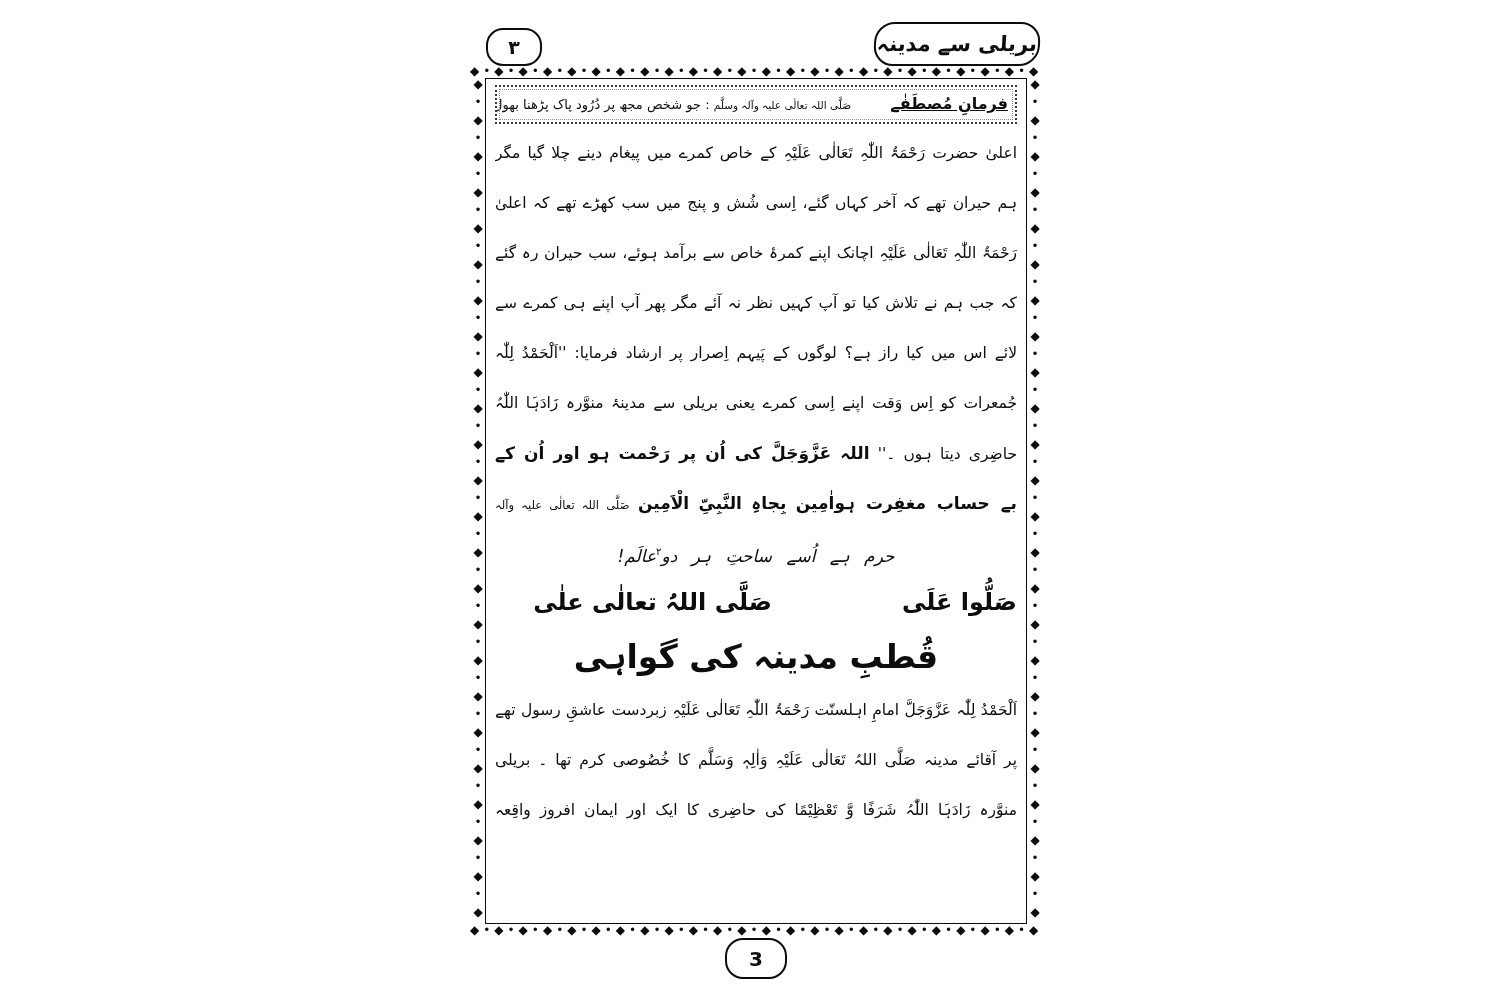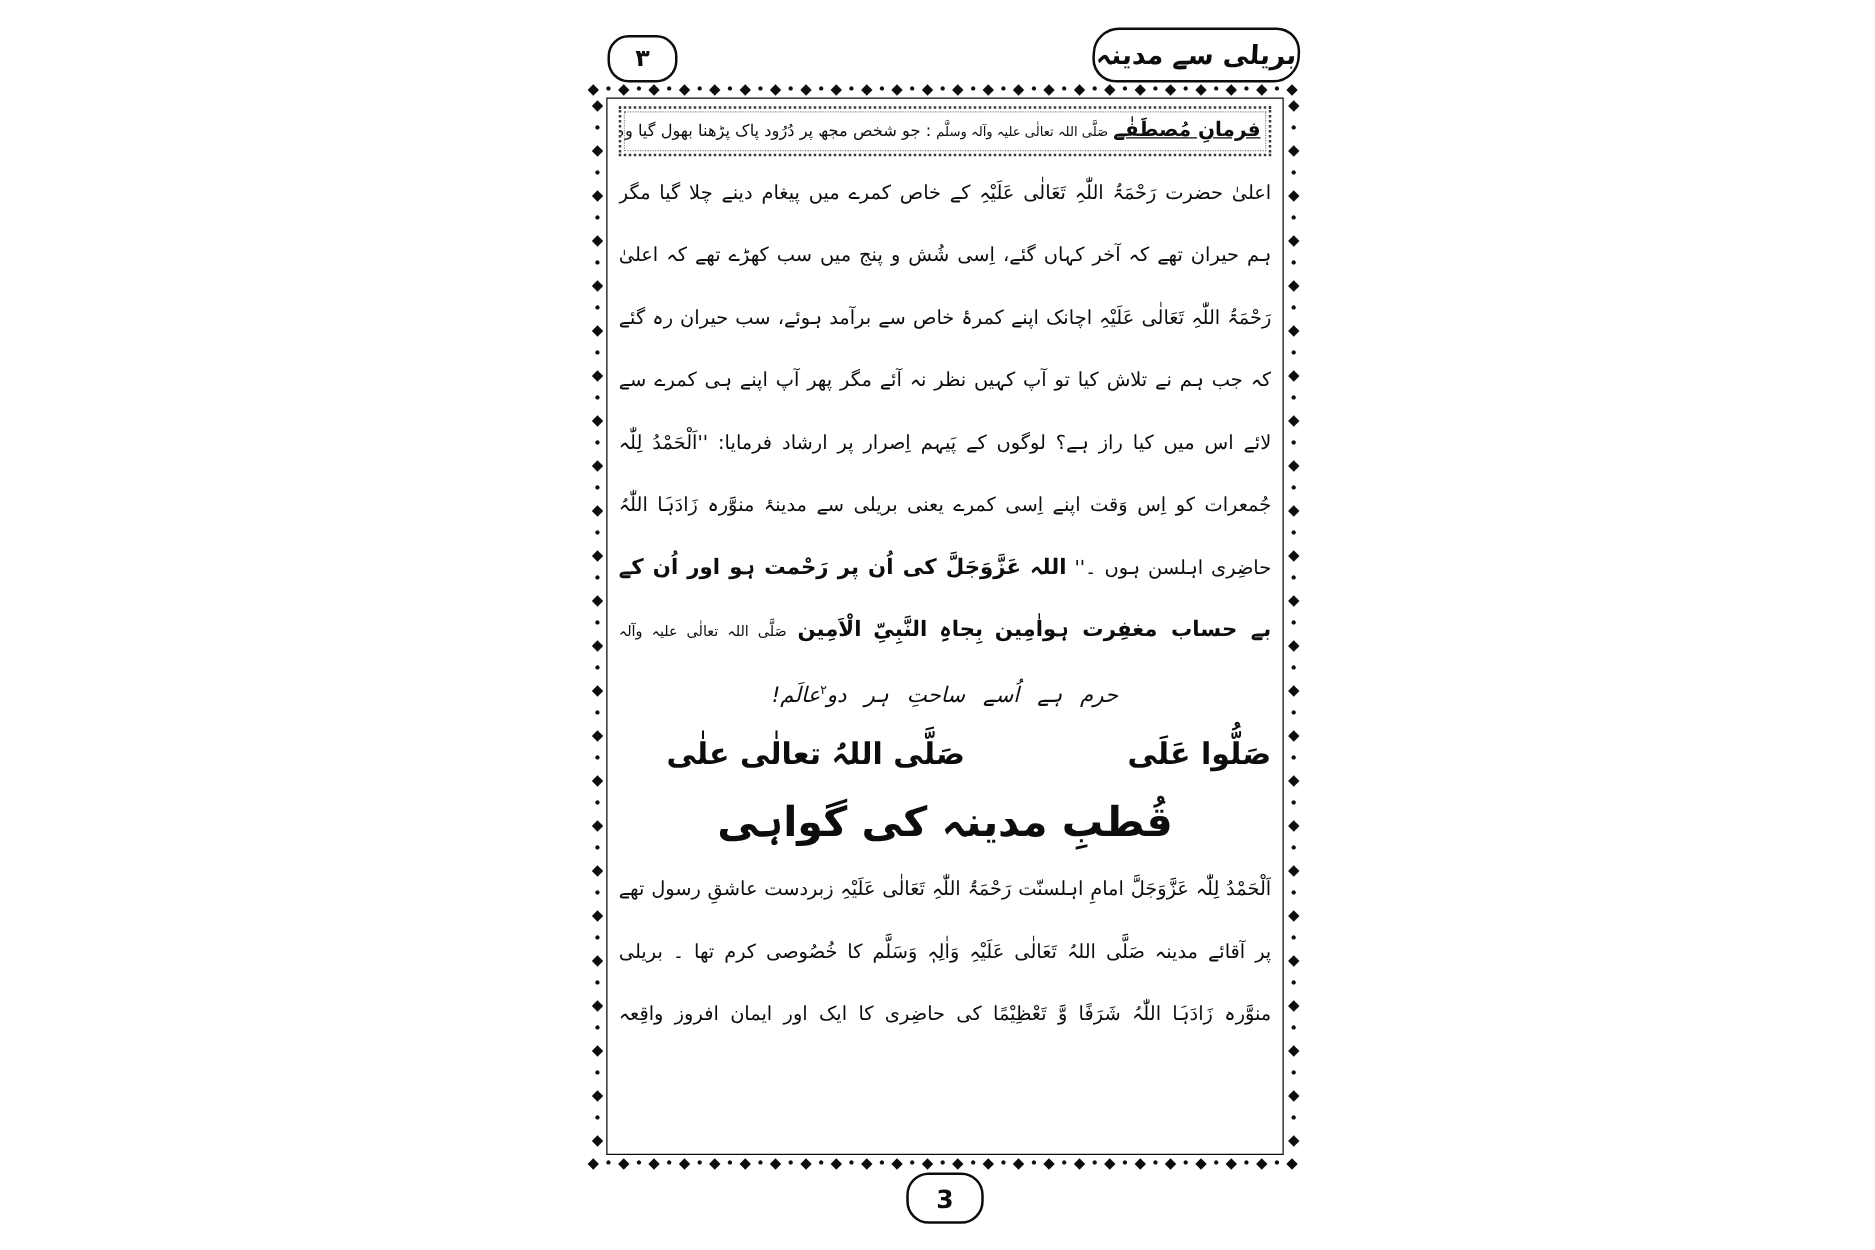--- a/index.html
+++ b/index.html
@@ -46,21 +46,21 @@
     border:1.8px solid #0d0d0d;padding:5px 9px 4px 9px;
     display:flex;flex-direction:column;
   }
 
   
   .hadith-box{
     border:2px dotted #3a3a3a;outline:1px dotted #8a8a8a;outline-offset:-5px;
     padding:4px 7px;margin:1px 0 4px 0;
     font-size:13px;line-height:26px;text-align:center;white-space:nowrap;overflow:hidden;
   }
-  .hadith-lead{font-weight:bold;font-size:16px;text-decoration:underline;}
+  .hadith-lead{font-weight:bold;font-size:16px;text-decoration:underline;margin-left:35px;}
   .hadith-salawat{font-size:10.5px;}
 
   
   .line{
     overflow:hidden;font-size:15.5px;
     text-align:justify;text-align-last:justify;
     height:50px;line-height:50px;flex:0 0 auto;
   }
   .line .small{font-size:11.5px;}
   .end-line{text-align-last:right;}
@@ -117,21 +117,21 @@
 
       <div class="line">اعلیٰ حضرت رَحْمَۃُ اللّٰہِ تَعَالٰی عَلَیْہِ کے خاص کمرے میں پیغام دینے چلا گیا مگر کمرے میں تو کُجا</div>
 
       <div class="line">ہم حیران تھے کہ آخر کہاں گئے، اِسی شُش و پنج میں سب کھڑے تھے کہ اعلیٰ حضرت</div>
       <div class="line">رَحْمَۃُ اللّٰہِ تَعَالٰی عَلَیْہِ اچانک اپنے کمرۂ خاص سے برآمد ہوئے، سب حیران رہ گئے اور پوچھنے لگے</div>
       <div class="line">کہ جب ہم نے تلاش کیا تو آپ کہیں نظر نہ آئے مگر پھر آپ اپنے ہی کمرے سے باہر تشریف</div>
       <div class="line">لائے اس میں کیا راز ہے؟ لوگوں کے پَیہم اِصرار پر ارشاد فرمایا: ''اَلْحَمْدُ لِلّٰہ عَزَّوَجَلَّ میں ہر</div>
       <div class="line">جُمعرات کو اِس وَقت اپنے اِسی کمرے یعنی بریلی سے مدینۂ منوَّرہ زَادَہَا اللّٰہُ شَرَفًا وَّ تَعْظِیْمًا</div>
 
       <div class="line">
-        <span>حاضِری اہلسن ہوں ۔''</span>
+        <span>حاضِری دیتا ہوں ۔''</span>
         <span class="bold-line">اللہ عَزَّوَجَلَّ کی اُن پر رَحْمت ہو اور اُن کے صَدقے ہماری</span>
       </div>
 
       <div class="line split-line">
         <span class="bold-line">بے حساب مغفِرت ہو ۔</span>
         <span>
           <span class="bold-line">اٰمِین بِجاہِ النَّبِیِّ الْاَمِین</span>
           <span class="small">صَلَّی اللہ تعالٰی علیہ وآلہ وسلَّم</span>
         </span>
       </div>

